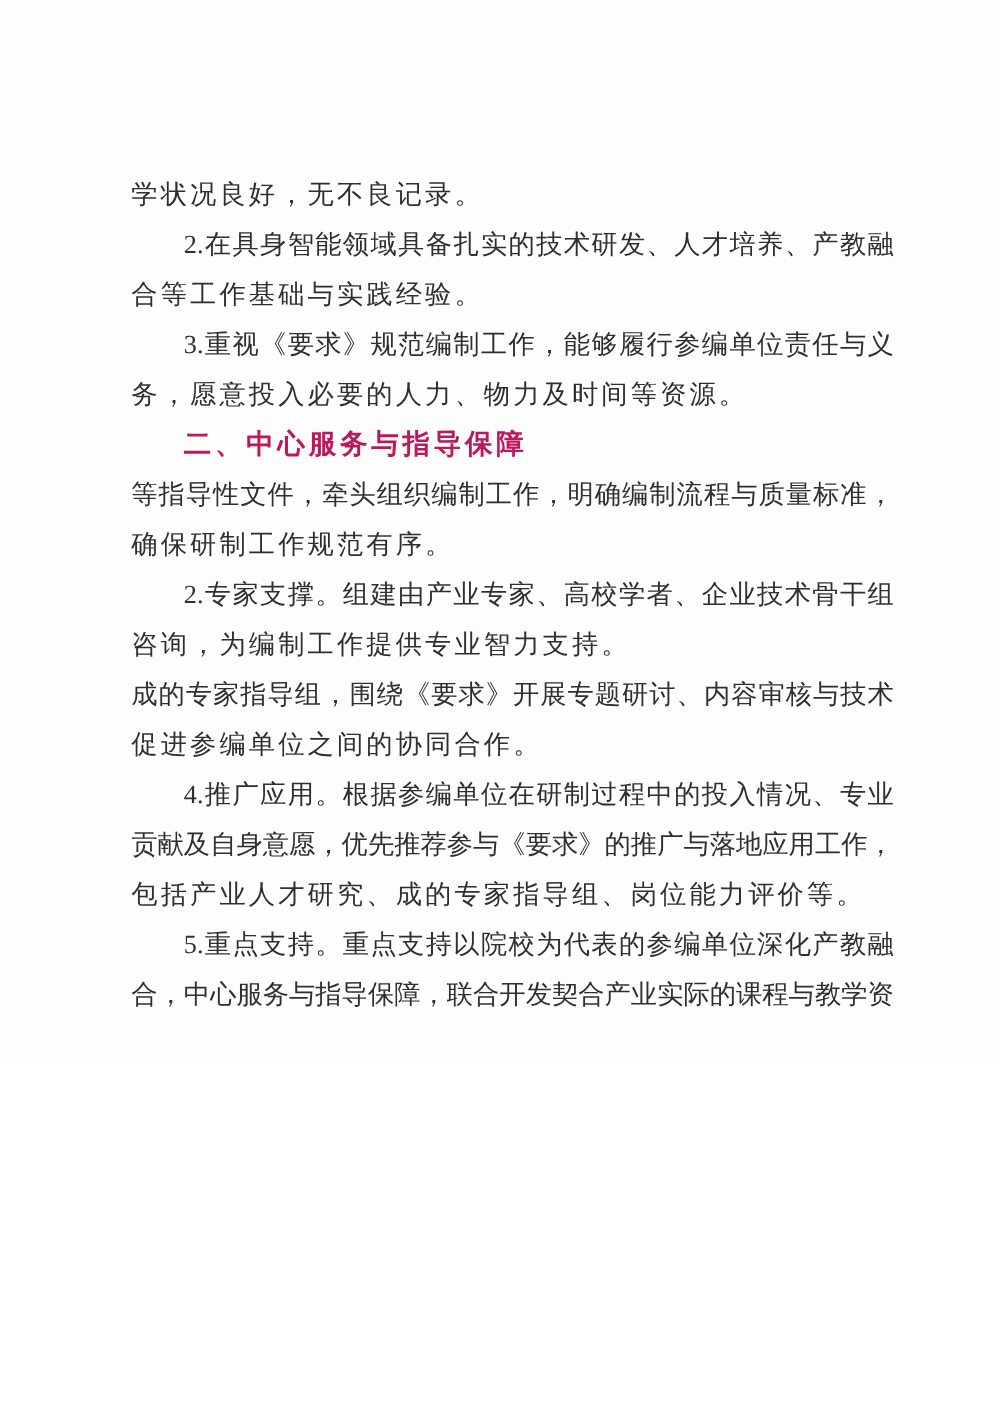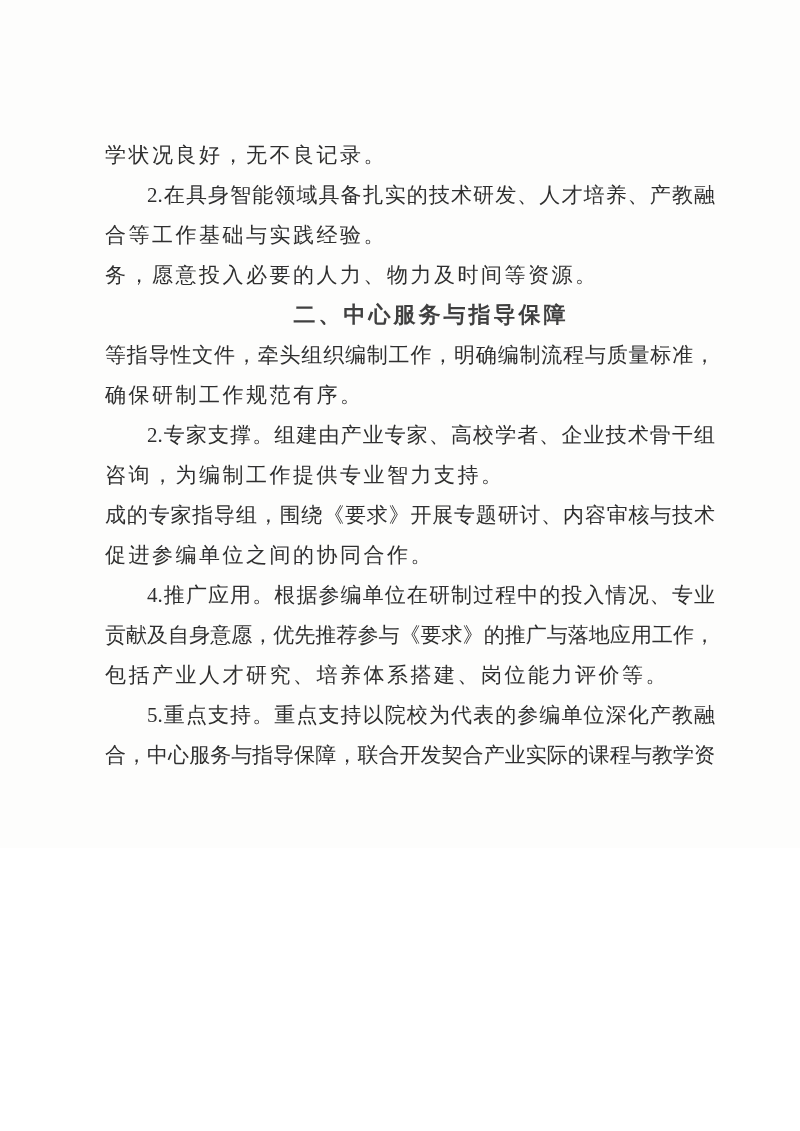--- a/index.html
+++ b/index.html
@@ -37,43 +37,43 @@
     text-align-last: justify;
   }
   .line.indent {
     padding-left: 42px;
   }
   .line.heading {
     font-family: "Liberation Sans", sans-serif;
     font-weight: 700;
     font-size: 22px;
     letter-spacing: 3px;
-    color: #404040;
-    text-align: center;
+    color: #be185d;
   }
 </style>
 </head>
 <body>
 
 <div class="page">
   <div class="content">
 
     <div class="line">学状况良好，无不良记录。</div>
     <div class="line indent just">2.在具身智能领域具备扎实的技术研发、人才培养、产教融</div>
     <div class="line">合等工作基础与实践经验。</div>
+    <div class="line indent just">3.重视《要求》规范编制工作，能够履行参编单位责任与义</div>
     <div class="line">务，愿意投入必要的人力、物力及时间等资源。</div>
 
     <div class="line indent heading">二、中心服务与指导保障</div>
 
     <div class="line just">等指导性文件，牵头组织编制工作，明确编制流程与质量标准，</div>
     <div class="line">确保研制工作规范有序。</div>
     <div class="line indent just">2.专家支撑。组建由产业专家、高校学者、企业技术骨干组</div>
     <div class="line">咨询，为编制工作提供专业智力支持。</div>
     <div class="line just">成的专家指导组，围绕《要求》开展专题研讨、内容审核与技术</div>
     <div class="line">促进参编单位之间的协同合作。</div>
     <div class="line indent just">4.推广应用。根据参编单位在研制过程中的投入情况、专业</div>
     <div class="line just">贡献及自身意愿，优先推荐参与《要求》的推广与落地应用工作，</div>
-    <div class="line">包括产业人才研究、培养体系搭建、岗位能力评价等。</div>
+    <div class="line">包括产业人才研究、成的专家指导组、岗位能力评价等。</div>
     <div class="line indent just">5.重点支持。重点支持以院校为代表的参编单位深化产教融</div>
     <div class="line just">合，中心服务与指导保障，联合开发契合产业实际的课程与教学资</div>
 
   </div>
 </div>
 
 </body></html>

